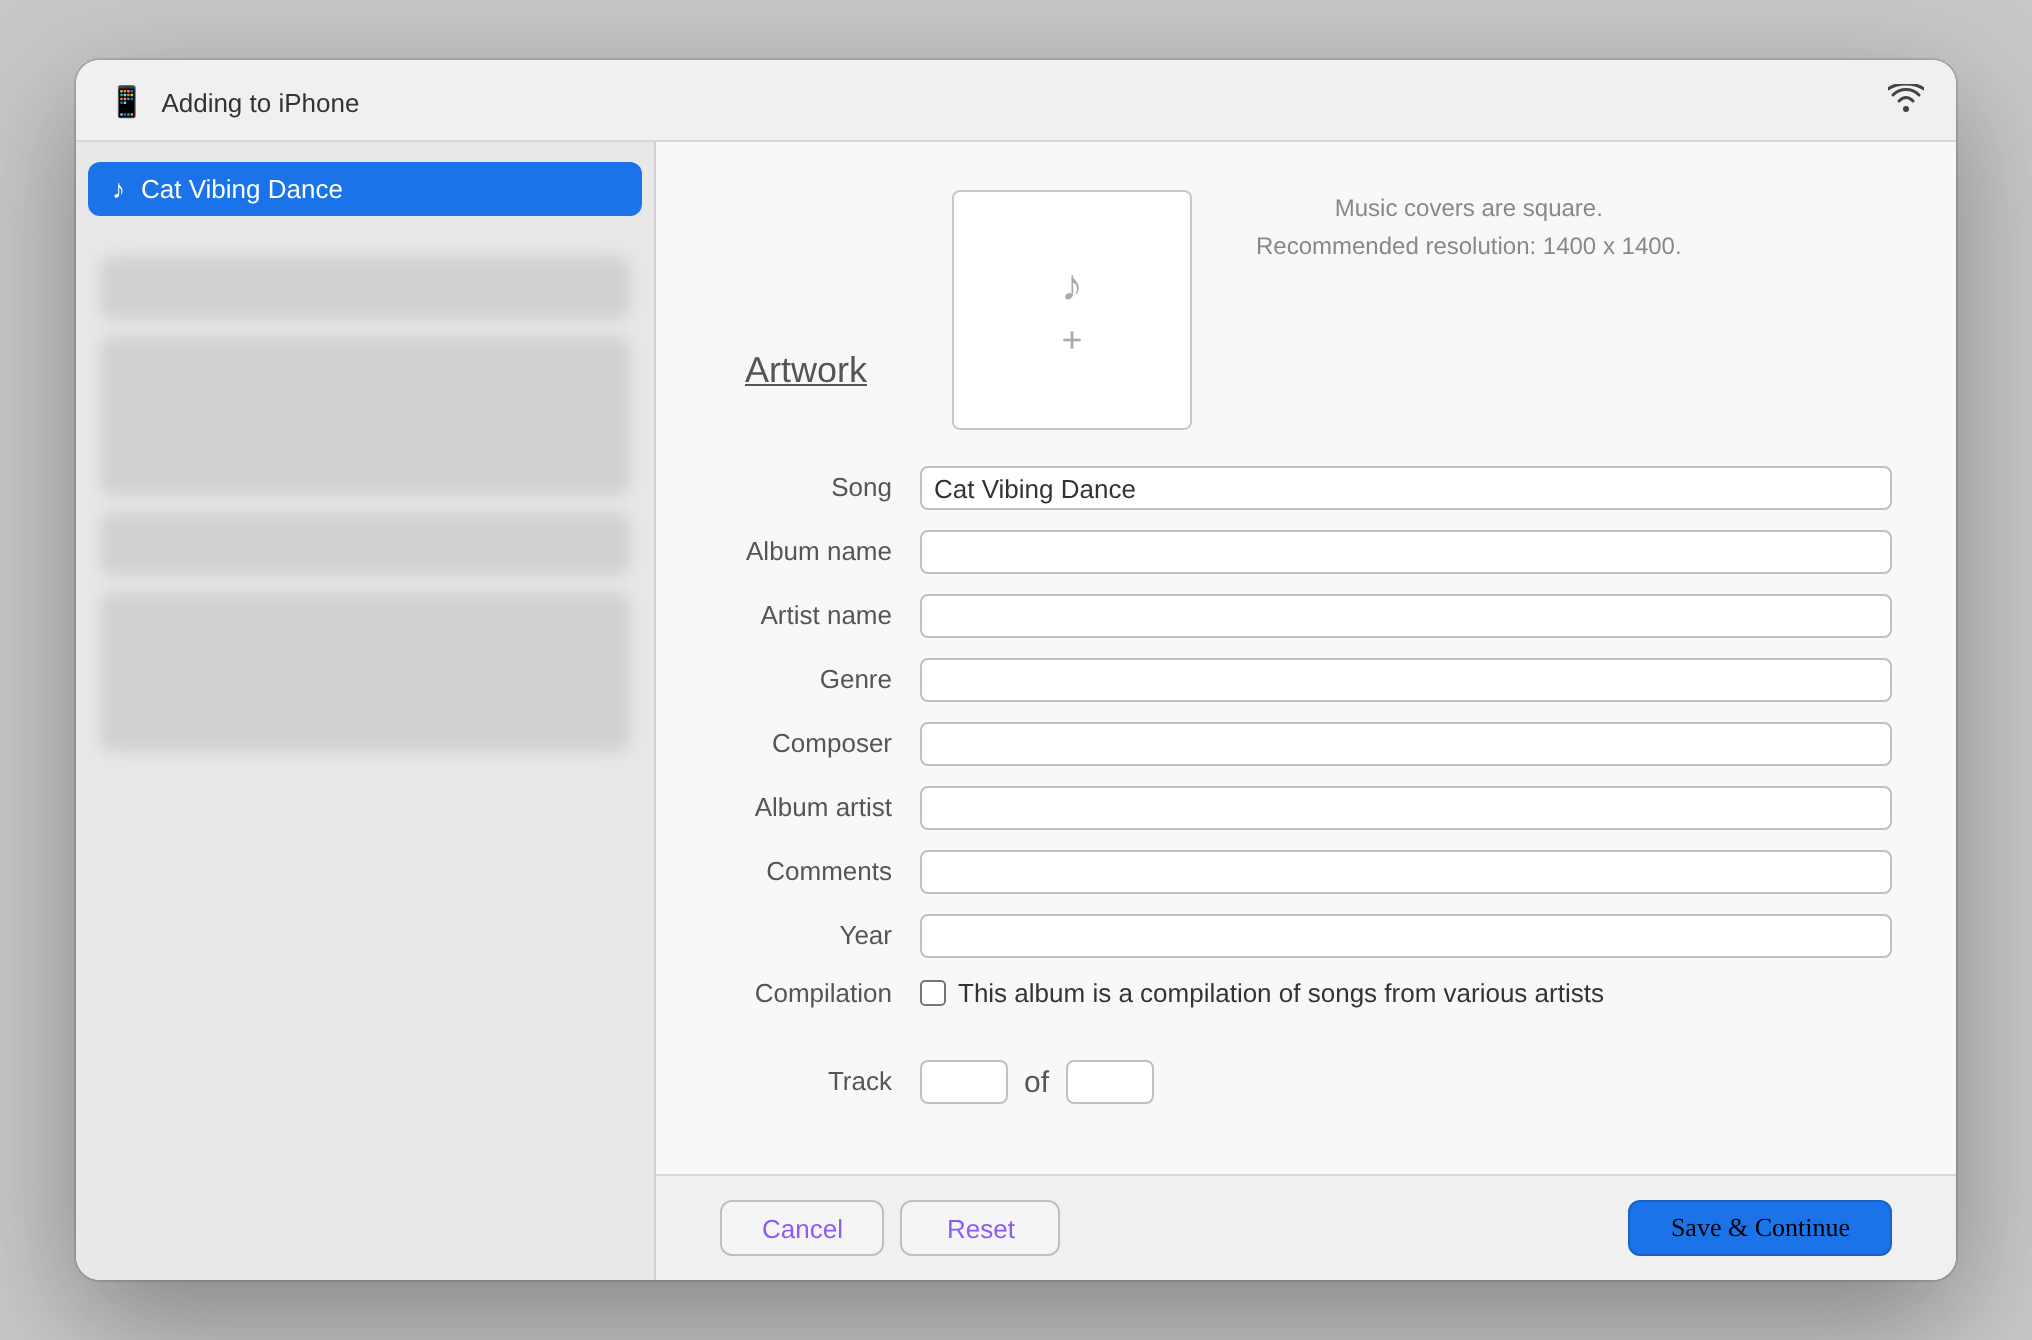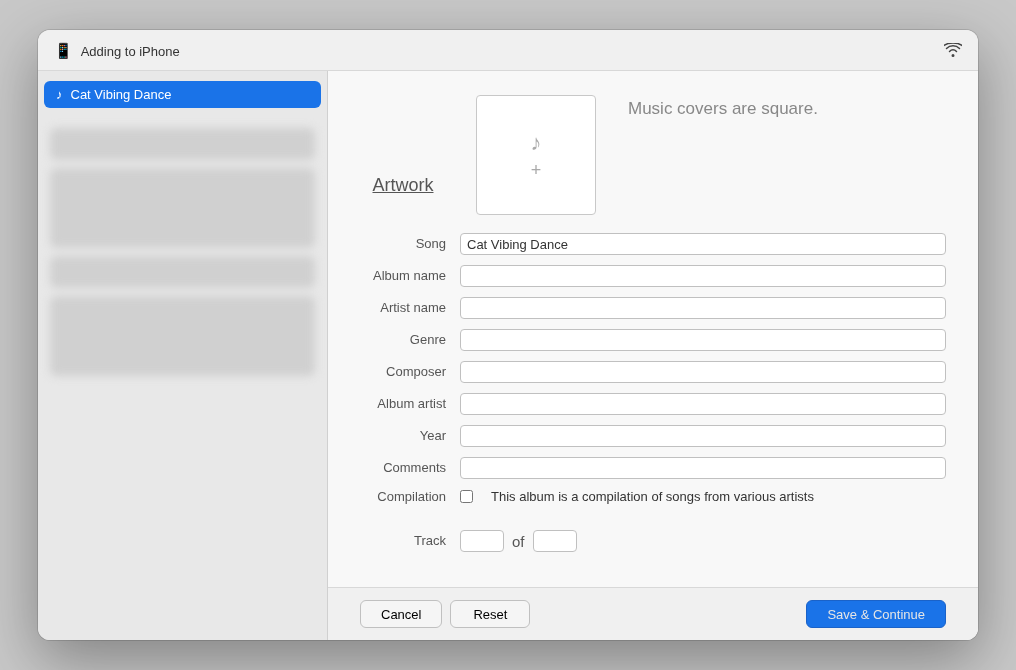--- a/index.html
+++ b/index.html
@@ -187,21 +187,21 @@
       font-size: 22px;
       color: #aaa;
     }
     .artwork-plus {
       font-size: 18px;
       color: #aaa;
     }
     .artwork-hint {
       padding-top: 6px;
       color: #888;
-      font-size: 17px;
+      font-size: 12px;
       line-height: 1.6;
       text-align: center;
     }
 
     
     .compilation-row {
       display: flex;
       align-items: center;
       margin-bottom: 26px;
     }
@@ -209,21 +209,21 @@
       width: 100px;
       text-align: right;
       padding-right: 14px;
       color: #555;
       font-size: 13px;
       flex-shrink: 0;
     }
     .compilation-field {
       display: flex;
       align-items: center;
-      gap: 18px;
+      gap: 6px;
     }
     .compilation-checkbox {
       width: 13px;
       height: 13px;
       cursor: pointer;
     }
     .compilation-text {
       font-size: 13px;
       color: #333;
     }
@@ -261,28 +261,29 @@
       gap: 8px;
     }
     .btn {
       height: 28px;
       padding: 0 20px;
       border-radius: 6px;
       font-size: 13px;
       cursor: pointer;
       border: 1px solid #c0c0c0;
       background: #f5f5f5;
-      color: #000000;
+      color: #8b5cf6;
     }
     .btn-primary {
       background: #1a73e8;
-      color: #e5e5e5;
+      color: #000000;
       border: 1px solid #1a62c8;
       margin-left: auto;
       font-weight: 500;
+      font-family: Liberation Serif, serif;
     }
     .btn-cancel {
       min-width: 80px;
     }
     .btn-reset {
       min-width: 80px;
     }
   </style>
 </head>
 <body>
@@ -324,20 +325,21 @@
         <div class="artwork-row">
           <div class="artwork-label-col">Artwork</div>
           <div style="display:flex; flex-direction:column; align-items:flex-start; gap:8px;">
             <div class="artwork-box">
               <span class="artwork-note">♪</span>
               <span class="artwork-plus">+</span>
             </div>
           </div>
           <div class="artwork-hint" style="margin-left:16px; padding-top:0;">
             <div>Music covers are square.</div>
+            <div>Recommended resolution: 1400 x 1400.</div>
           </div>
         </div>
 
         <div class="form-row">
           <div class="form-label">Song</div>
           <div class="form-field">
             <input class="form-input" type="text" value="Cat Vibing Dance" style="">
           </div>
         </div>
 
@@ -370,28 +372,28 @@
         </div>
 
         <div class="form-row">
           <div class="form-label">Album artist</div>
           <div class="form-field">
             <input class="form-input" type="text" style="">
           </div>
         </div>
 
         <div class="form-row">
+          <div class="form-label">Comments</div>
+          <div class="form-field">
+            <input class="form-input" type="text" style="">
+          </div>
+        </div>
+
+        <div class="form-row">
           <div class="form-label">Year</div>
-          <div class="form-field">
-            <input class="form-input" type="text" style="">
-          </div>
-        </div>
-
-        <div class="form-row">
-          <div class="form-label">Comments</div>
           <div class="form-field">
             <input class="form-input" type="text" style="">
           </div>
         </div>
 
         <div class="compilation-row">
           <div class="compilation-label">Compilation</div>
           <div class="compilation-field">
             <input type="checkbox" class="compilation-checkbox" style="">
             <span class="compilation-text">This album is a compilation of songs from various artists</span>

